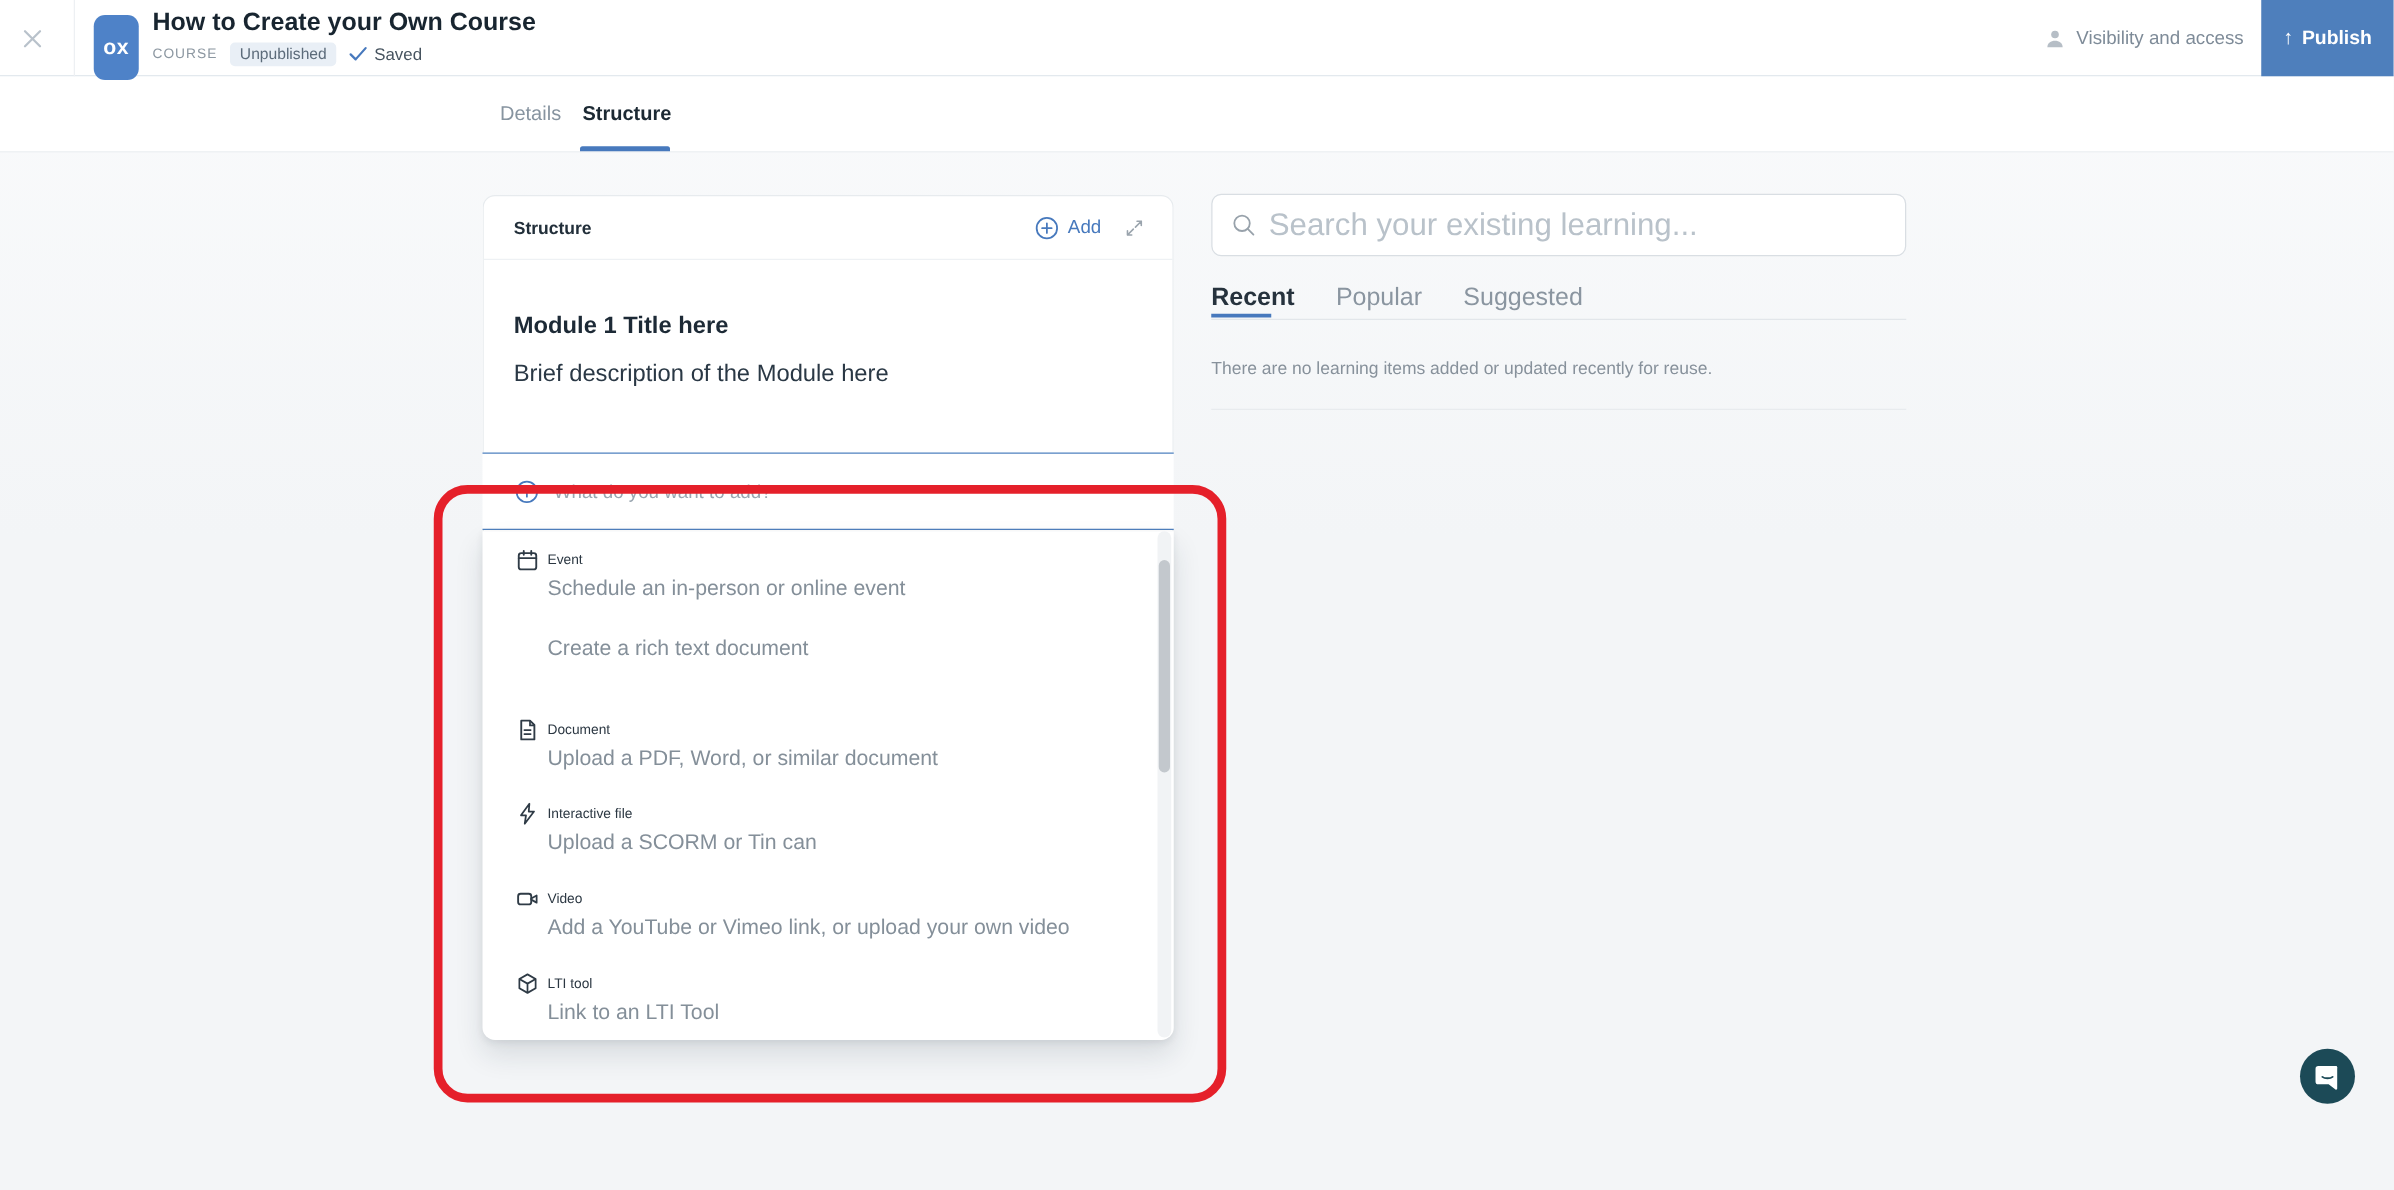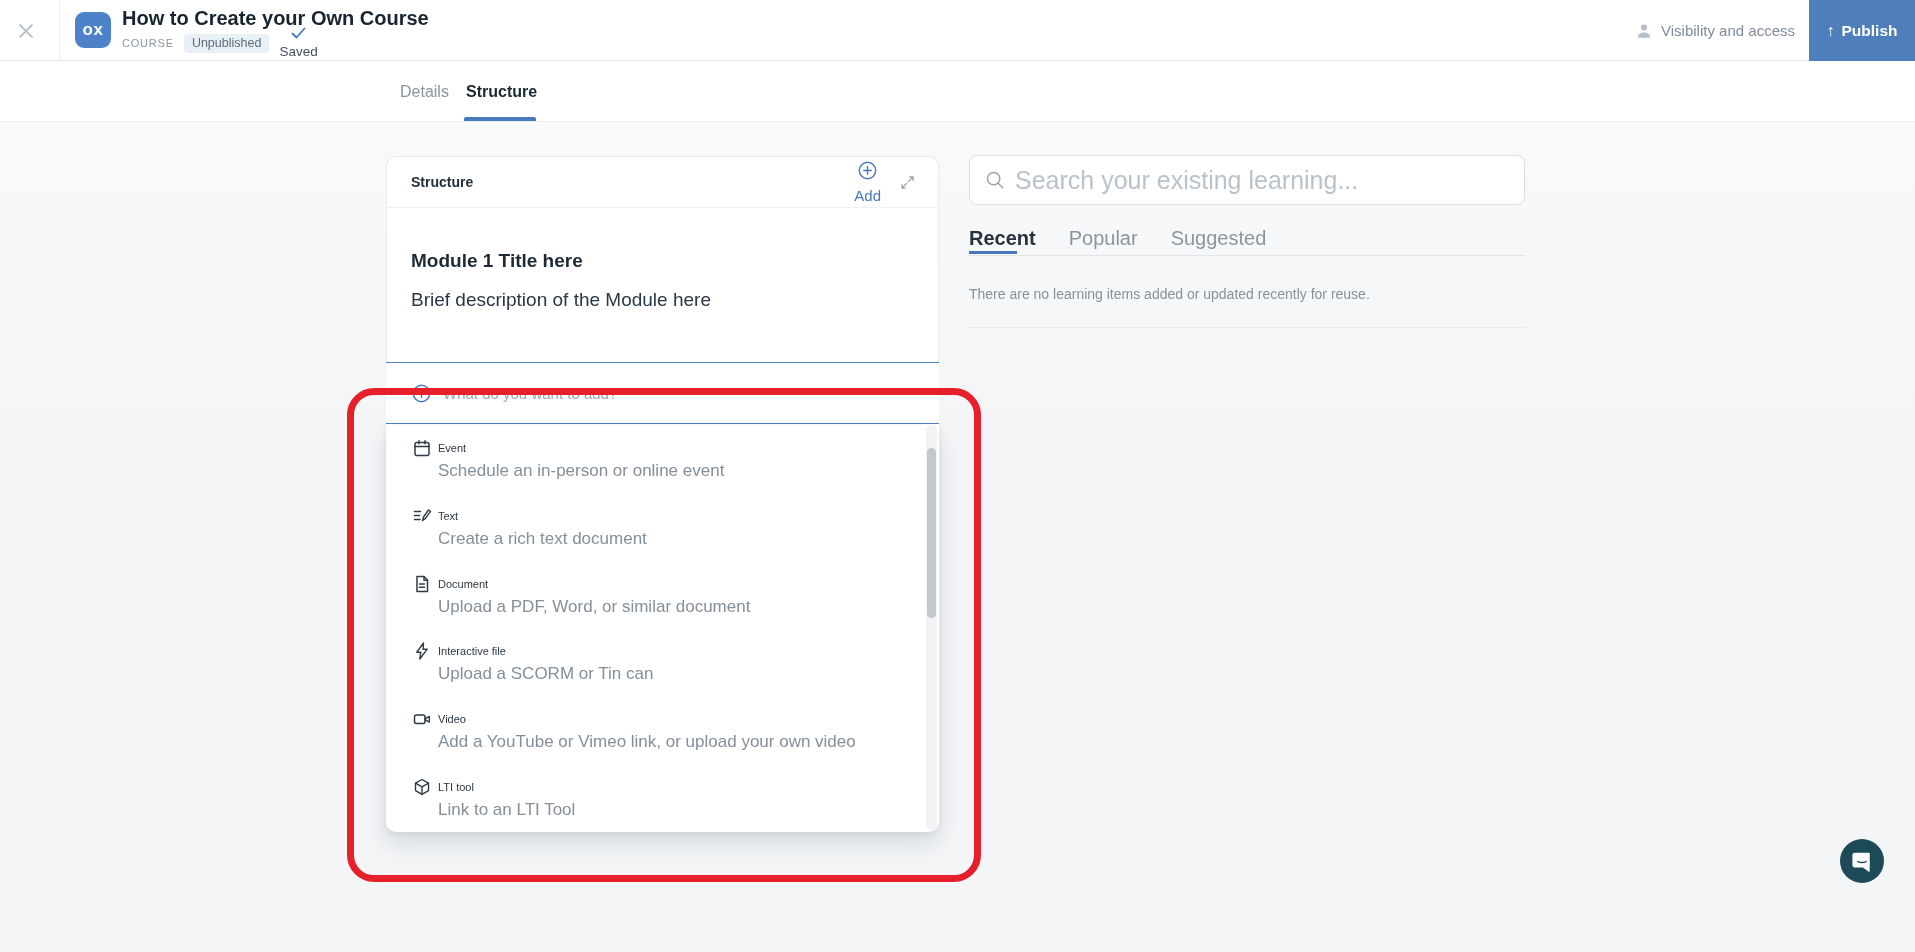--- a/index.html
+++ b/index.html
@@ -3,44 +3,44 @@
 <meta charset="utf-8">
 <style>
   * { margin:0; padding:0; box-sizing:border-box; }
   html,body { width:1915px; height:952px; font-family:"Liberation Sans", sans-serif; background:#f3f5f7; overflow:hidden; }
   .stage { position:relative; width:1915px; height:952px; background:linear-gradient(#fafbfc, #f3f5f7 45%); }
 
   
   .topbar { position:absolute; top:0; left:0; width:1915px; height:61px; background:#fff; border-bottom:1px solid #e3e9ee; z-index:20; }
   .close-btn { position:absolute; left:16px; top:21px; width:20px; height:20px; cursor:pointer; }
   .topbar-divider { position:absolute; left:59px; top:0; width:1px; height:61px; background:#edf0f3; }
-  .logo { position:absolute; left:75px; top:12px; width:36px; height:36px; border-radius:9px; background:#4e82c8; color:#fff; font-weight:700; font-size:17px; display:flex; align-items:center; justify-content:center; letter-spacing:0.5px; }
+  .logo { position:absolute; left:75px; top:12px; width:36px; height:52px; border-radius:9px; background:#4e82c8; color:#fff; font-weight:700; font-size:17px; display:flex; align-items:center; justify-content:center; letter-spacing:0.5px; }
   .title-wrap { position:absolute; left:122px; top:6px; }
   .course-title { font-size:20px; font-weight:700; color:#182530; line-height:24px; }
   .sub-row { display:flex; align-items:center; gap:10px; margin-top:3px; height:20px; }
   .type-label { font-size:11px; color:#8c97a1; letter-spacing:0.8px; font-weight:500; }
   .status-badge { font-size:12.5px; color:#5c6b7a; background:#e9eff6; padding:2px 8px 3px; border-radius:4px; }
-  .saved-wrap { display:flex; align-items:center; gap:5px; font-size:13.5px; color:#46535f;flex-direction:column; }
+  .saved-wrap { display:flex; align-items:center; gap:5px; font-size:13.5px; color:#46535f; }
   .vis-group { position:absolute; right:120px; top:0; height:61px; display:flex; align-items:center; gap:8px; color:#7e8b98; font-size:15px; cursor:pointer; }
   .publish-btn { position:absolute; right:0; top:0; width:106px; height:61px; background:#4e7fbc; color:#fff; font-size:15.5px; font-weight:700; display:flex; align-items:center; justify-content:center; gap:7px; border:none; cursor:pointer; }
   .publish-arrow { font-weight:400; font-size:16px; }
 
   
   .tabbar { position:absolute; top:61px; left:0; width:1915px; height:61px; background:#fff; border-bottom:1px solid #eaeef1; z-index:10; }
   .tab { position:absolute; top:0; height:61px; display:flex; align-items:center; font-size:16px; cursor:pointer;text-align:center; }
   .tab-details { left:400px; color:#8794a0; }
   .tab-structure { left:466px; color:#1c2933; font-weight:700; }
   .tab-underline { position:absolute; left:464px; bottom:0; width:72px; height:4px; background:#4779bd; border-radius:2px 2px 0 0; }
 
   
   .card { position:absolute; left:386px; top:156px; width:553px; height:269px; background:#fff; border:1px solid #e7ebee; border-bottom:none; border-radius:10px 10px 0 0; z-index:5; }
   .card-header { display:flex; align-items:center; height:51px; padding:0 22px 0 24px; border-bottom:1px solid #eef1f4; }
   .card-header-title { font-size:14px; font-weight:700; color:#222f3a; flex:0 0 auto; }
   .card-header-spacer { flex:1; }
-  .add-btn { display:flex; align-items:center; gap:7px; color:#4779bd; font-size:15px; cursor:pointer;flex-direction:column; }
+  .add-btn { display:flex; align-items:flex-start; gap:7px; color:#4779bd; font-size:15px; cursor:pointer; }
   .expand-btn { margin-left:18px; width:17px; height:17px; cursor:pointer; }
   .module-block { padding:42px 24px 0; cursor:pointer; }
   .module-title { font-size:19px; font-weight:600; color:#1d2a36; }
   .module-desc { font-size:19px; font-weight:400; color:#2a3845; margin-top:17px; }
 
   
   .add-input-row { position:absolute; left:386px; top:362px; width:553px; height:62px; background:#fff; border-top:1.5px solid #4f81c0; border-bottom:1.5px solid #4f81c0; display:flex; align-items:center; padding-left:26px; gap:12px; z-index:6; }
   .add-input { border:none; outline:none; font-size:15px; color:#3a4650; width:420px; font-family:"Liberation Sans", sans-serif; background:transparent; }
   .add-input::placeholder { color:#9aa6b0; }
 
@@ -153,27 +153,20 @@
         <svg class="mi-icon" viewBox="0 0 20 20">
           <rect x="3" y="4.5" width="14" height="13" rx="2" fill="none" stroke="#2f3b46" stroke-width="1.5"></rect>
           <path d="M3 8.5 h14 M7 2.8 v3 M13 2.8 v3" fill="none" stroke="#2f3b46" stroke-width="1.5" stroke-linecap="round"></path>
         </svg>
         <span class="mi-label">Event</span>
       </div>
       <div class="mi-desc">Schedule an in-person or online event</div>
     </div>
 
     <div class="menu-item">
-      <div class="mi-row">
-        <svg class="mi-icon" viewBox="0 0 20 20">
-          <path d="M2.5 5.5 h6 M2.5 9.5 h5 M2.5 13.5 h5.5" stroke="#2f3b46" stroke-width="1.5" stroke-linecap="round"></path>
-          <path d="M10.5 14.5 l1 -3.5 l5 -7 l2 1.4 l-5 7 l-3 2.1 z" fill="none" stroke="#2f3b46" stroke-width="1.4" stroke-linejoin="round"></path>
-        </svg>
-        <span class="mi-label">Text</span>
-      </div>
       <div class="mi-desc">Create a rich text document</div>
     </div>
 
     <div class="menu-item">
       <div class="mi-row">
         <svg class="mi-icon" viewBox="0 0 20 20">
           <path d="M5 2.5 h7 l3.5 3.5 v11.5 h-10.5 z" fill="none" stroke="#2f3b46" stroke-width="1.5" stroke-linejoin="round"></path>
           <path d="M12 2.8 v3.4 h3.3 M7.5 10 h5 M7.5 13.2 h5" fill="none" stroke="#2f3b46" stroke-width="1.4" stroke-linecap="round"></path>
         </svg>
         <span class="mi-label">Document</span>

